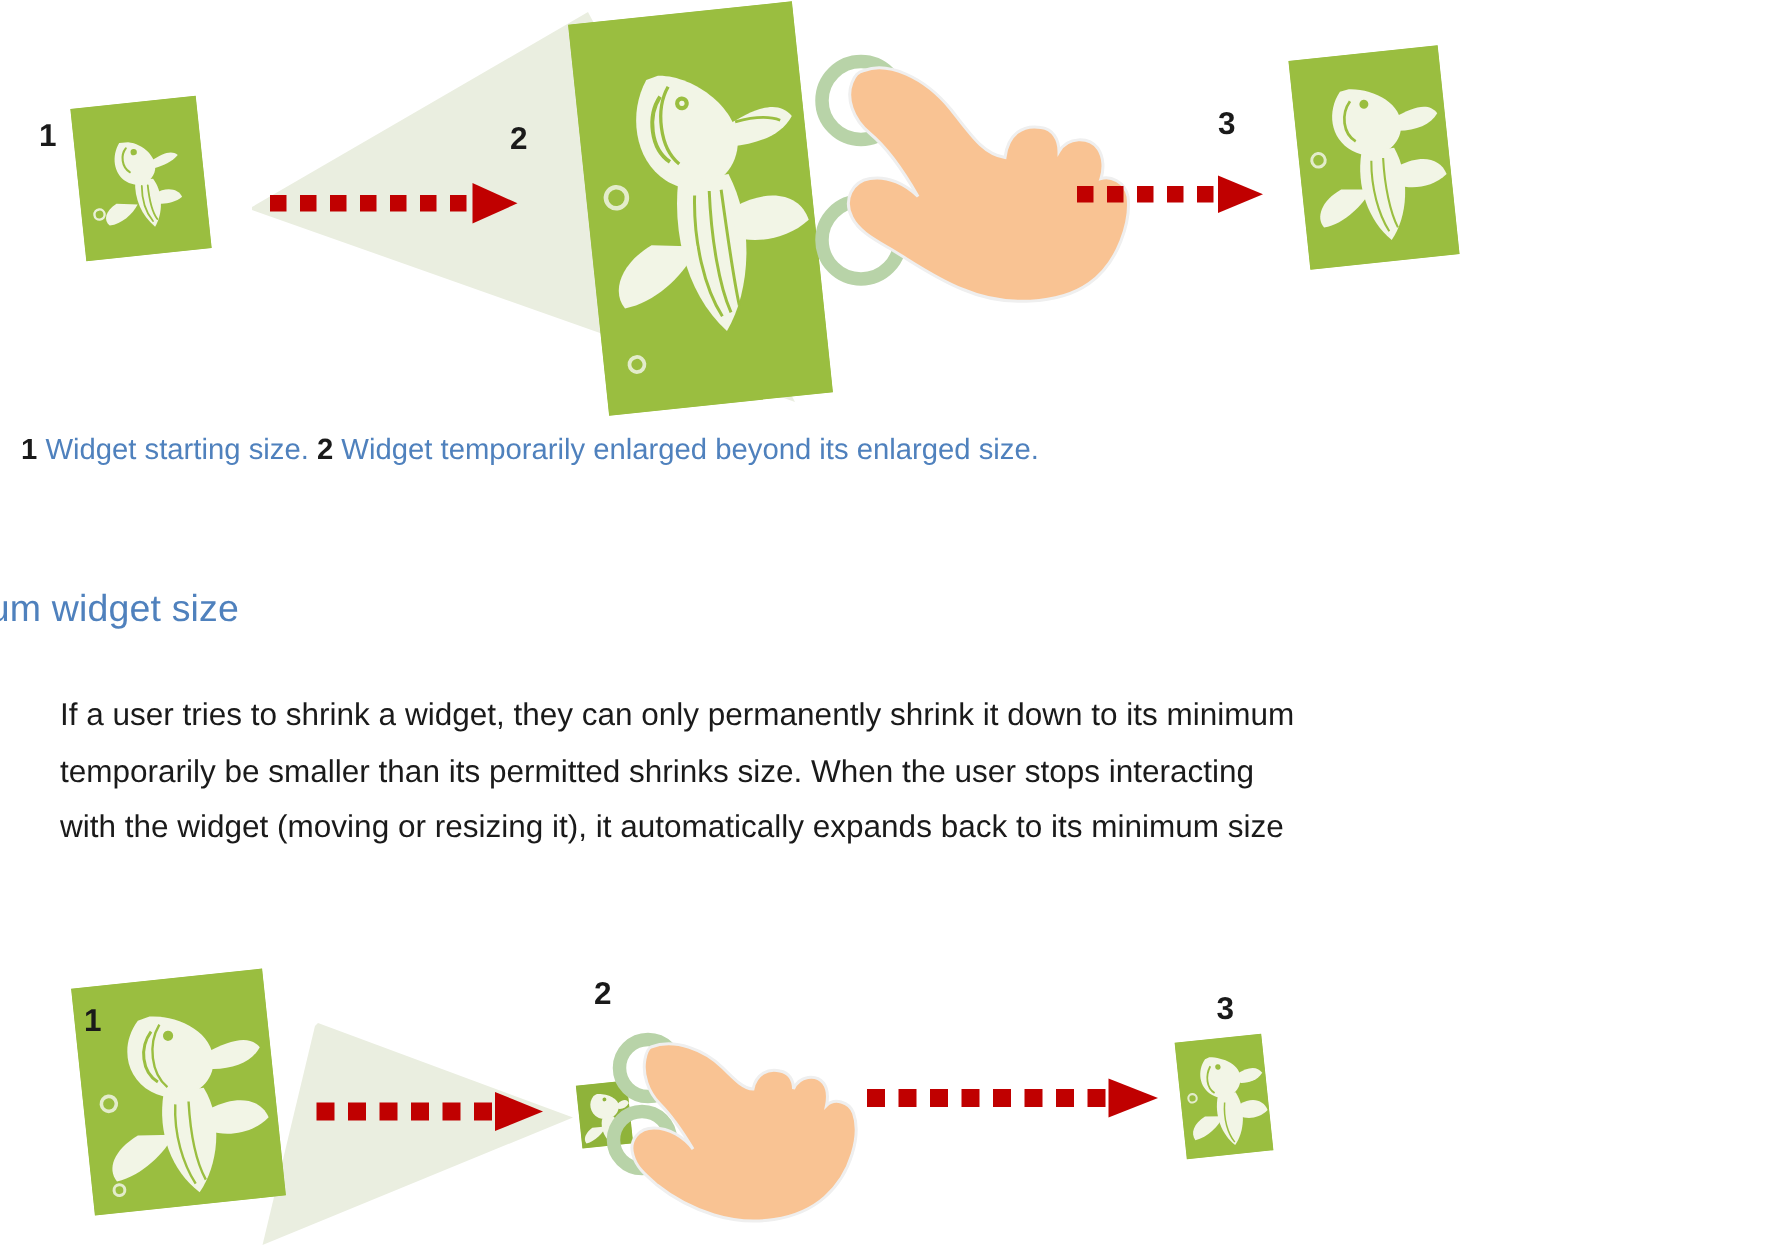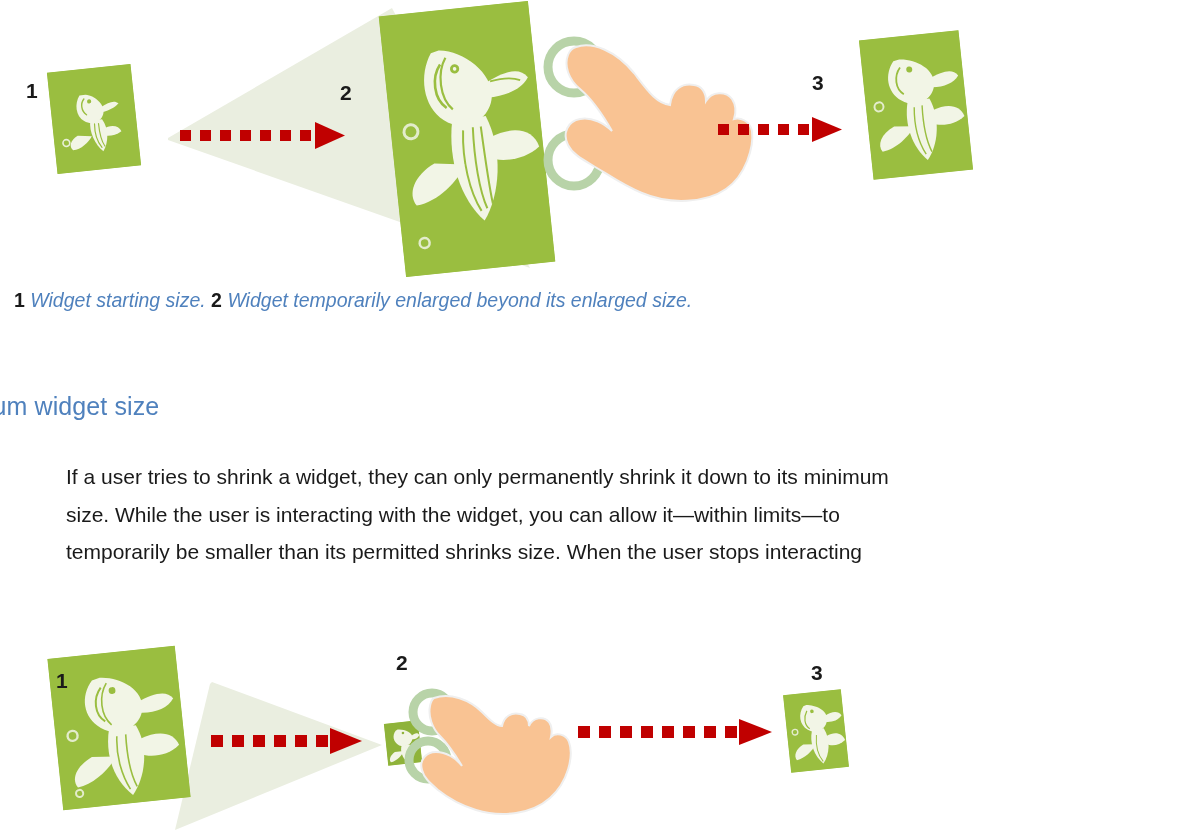--- a/index.html
+++ b/index.html
@@ -50,42 +50,42 @@
     line-height: 30px;
     color: #4F81BD;
   }
   .caption-line { white-space: nowrap; }
   .caption-num {
     font-weight: bold;
     color: #1a1a1a;
     font-style: normal;
     font-size: 19.5px;
   }
-  .caption-text { font-style: italic; color: #4F81BD; }
+  .caption-text { color: #4F81BD; }
 
   .section-heading {
     position: absolute;
     left: -34px;
     top: 392px;
     font-size: 25px;
     color: #4F81BD;
     white-space: nowrap;
     letter-spacing: 0.1px;
   }
 
   .body-para {
     position: absolute;
     left: 40px;
     top: 458px;
     width: 1110px;
     font-size: 21px;
     line-height: 37.5px;
     color: #1a1a1a;
   }
-  .body-line { white-space: nowrap; margin-left: 26px; }
+  .body-line { white-space: nowrap; }
 </style>
 </head>
 <body>
 
 <div class="stage">
 
   <div class="figure" style="left:0; top:0; width:1184px; height:275px;">
 
     <svg class="wedge-svg" width="1184" height="275">
       <polygon points="168,138 392,8 530,268 168,140" fill="#EAEEE0"></polygon>
@@ -201,22 +201,22 @@
       <span class="caption-text">Widget starting size.</span>
       <span class="caption-num">2</span>
       <span class="caption-text">Widget temporarily enlarged beyond its enlarged size.</span>
     </div>
   </div>
 
   <div class="section-heading">imum widget size</div>
 
   <div class="body-para">
     <div class="body-line">If a user tries to shrink a widget, they can only permanently shrink it down to its minimum</div>
-    <div class="body-line">size. While the user is interacting with the widget, you can allow it—within limits—to</div>
     <div class="body-line">temporarily be smaller than its permitted shrinks size. When the user stops interacting</div>
+    <div class="body-line">with the widget (moving or resizing it), it automatically expands back to its minimum size</div>
   </div>
 
   <div class="figure" style="left:0; top:630px; width:1184px; height:203px;">
 
     <svg class="wedge-svg" width="1184" height="203">
       <polygon points="212,52 382,115 175,200 210,54" fill="#EAEEE0"></polygon>
     </svg>
 
     <div class="widget" style="left:55px; top:22px; width:128px; height:152px; transform:rotate(-6deg);">
       <svg viewBox="0 0 128 152" preserveAspectRatio="none">

